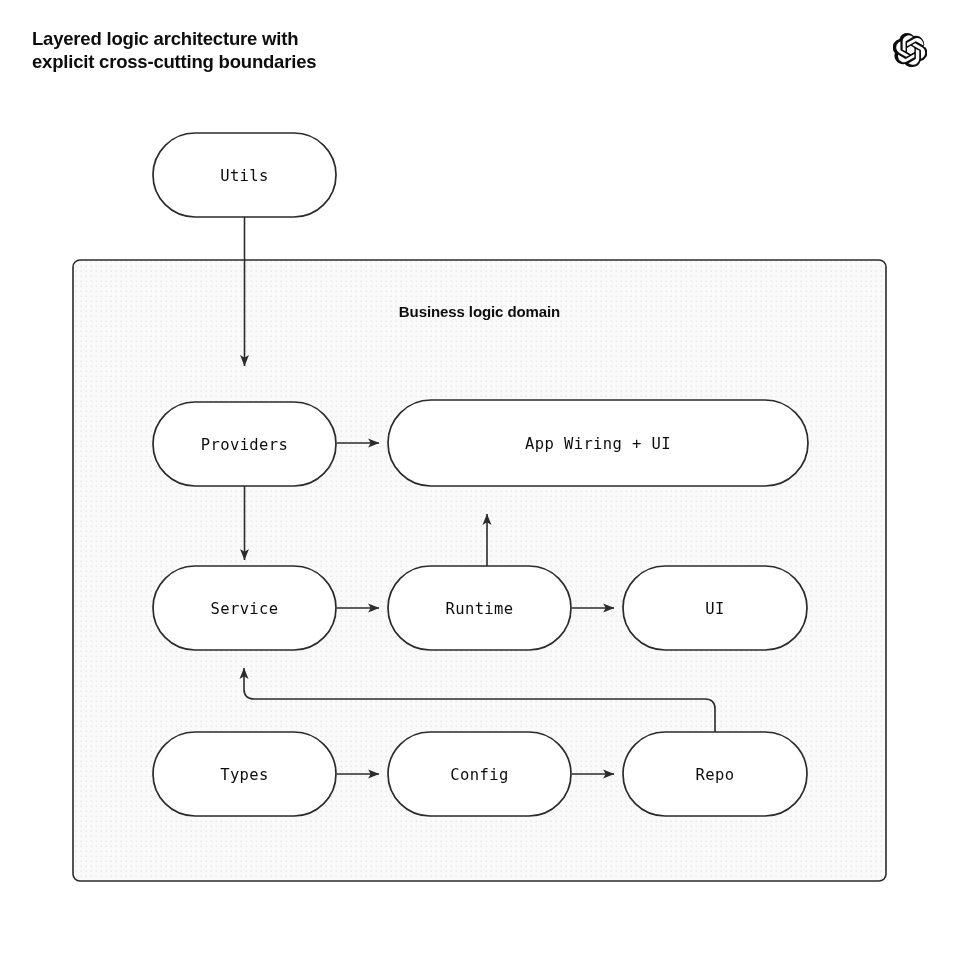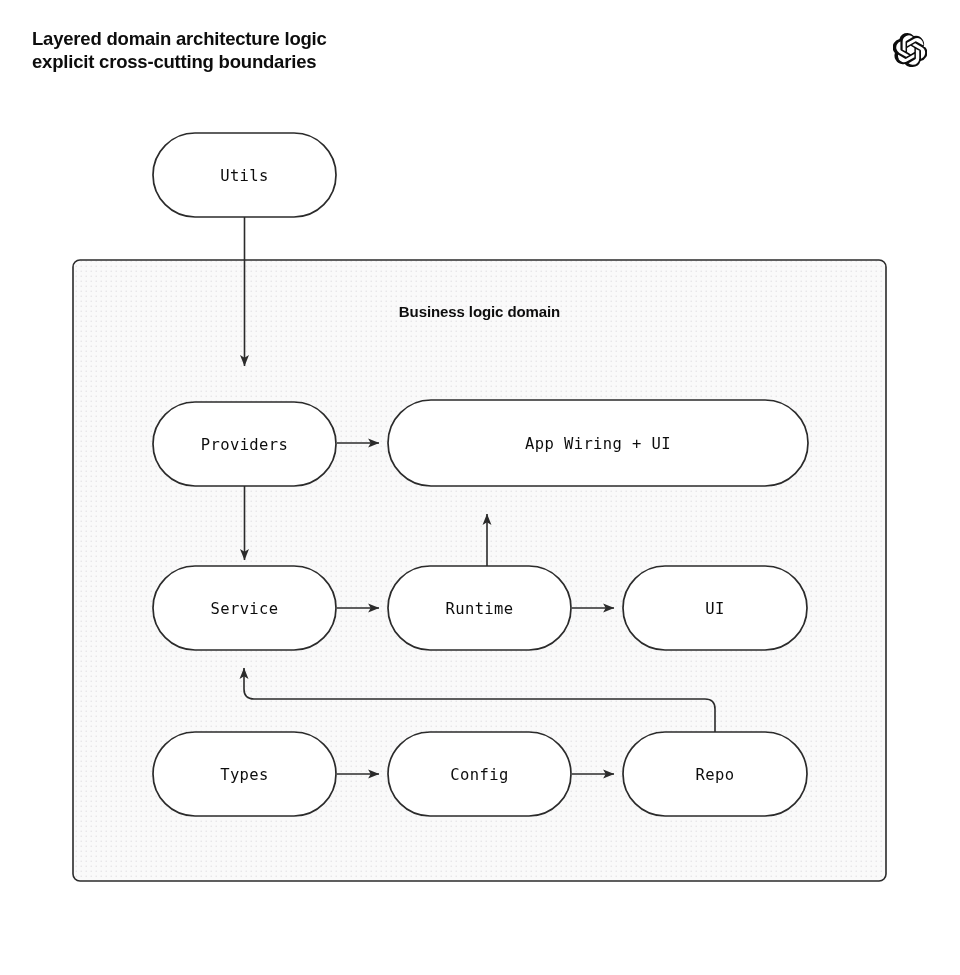--- a/index.html
+++ b/index.html
@@ -76,21 +76,21 @@
     stroke-width: 1.6;
     stroke-linecap: butt;
     stroke-linejoin: round;
   }
 </style>
 </head>
 <body>
 
 <div id="canvas">
 
-  <div class="title">Layered domain architecture logic
+  <div class="title">Layered logic architecture with
 explicit cross-cutting boundaries</div>
 
   <svg class="brand-logo" viewBox="0 0 40 40" aria-hidden="true">
     <path d="M36.1 16.4a9.9 9.9 0 0 0-.85-8.12 10 10 0 0 0-10.78-4.8A9.9 9.9 0 0 0 17.1 0a10 10 0 0 0-9.54 6.93A9.9 9.9 0 0 0 1 11.7a10 10 0 0 0 1.23 11.73 9.9 9.9 0 0 0 .85 8.12 10 10 0 0 0 10.78 4.8A9.9 9.9 0 0 0 22.9 40a10 10 0 0 0 9.55-6.94A9.9 9.9 0 0 0 39 28.3a10 10 0 0 0-1.24-11.73l-1.66-.17zM22.9 37.4a7.4 7.4 0 0 1-4.76-1.73l.24-.13 7.9-4.57a1.3 1.3 0 0 0 .65-1.12V18.7l3.34 1.93a.12.12 0 0 1 .6.1v9.24a7.44 7.44 0 0 1-7.43 7.43zM6.92 30.57a7.4 7.4 0 0 1-.89-4.98l.24.14 7.9 4.57a1.28 1.28 0 0 0 1.3 0l9.65-5.57v3.86a.13.13 0 0 1-.5.1l-8 4.62a7.44 7.44 0 0 1-10.15-2.74zM4.84 13.3a7.4 7.4 0 0 1 3.88-3.26v9.4a1.27 1.27 0 0 0 .64 1.12l9.6 5.54-3.34 1.93a.12.12 0 0 1-.12 0l-7.98-4.6a7.44 7.44 0 0 1-2.72-10.15zm27.44 6.38-9.65-5.6 3.34-1.92a.12.12 0 0 1 .12 0l7.98 4.61a7.43 7.43 0 0 1-1.15 13.4v-9.4a1.3 1.3 0 0 0-.64-1.1zm3.33-5-.24-.15-7.88-4.6a1.28 1.28 0 0 0-1.3 0l-9.64 5.57v-3.86a.13.13 0 0 1 .05-.1l7.98-4.6a7.43 7.43 0 0 1 11.04 7.7zM14.73 21.5 11.4 19.6a.14.14 0 0 1-.06-.1v-9.2a7.43 7.43 0 0 1 12.2-5.7l-.24.13-7.9 4.57a1.3 1.3 0 0 0-.65 1.12l-.01 11.1zm1.81-3.9L20.84 15l4.3 2.5v4.96l-4.3 2.48-4.3-2.48V17.6z" fill="#0d0d0d"></path>
   </svg>
 
   <svg class="diagram" viewBox="0 0 960 975">
     <defs>
       <pattern id="dotfill" width="5" height="5" patternUnits="userSpaceOnUse">
         <rect width="5" height="5" fill="#fafafa"></rect>

